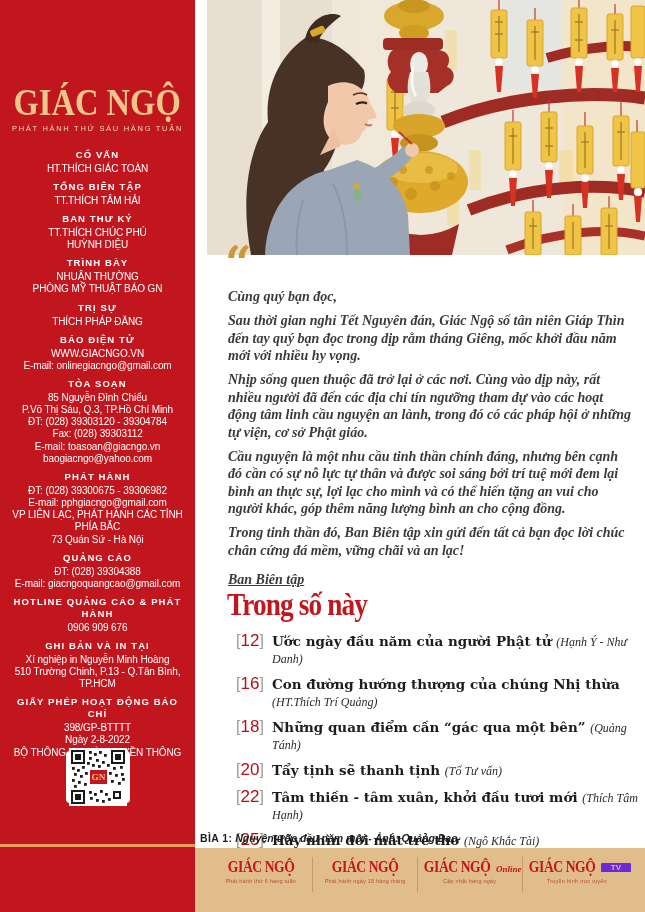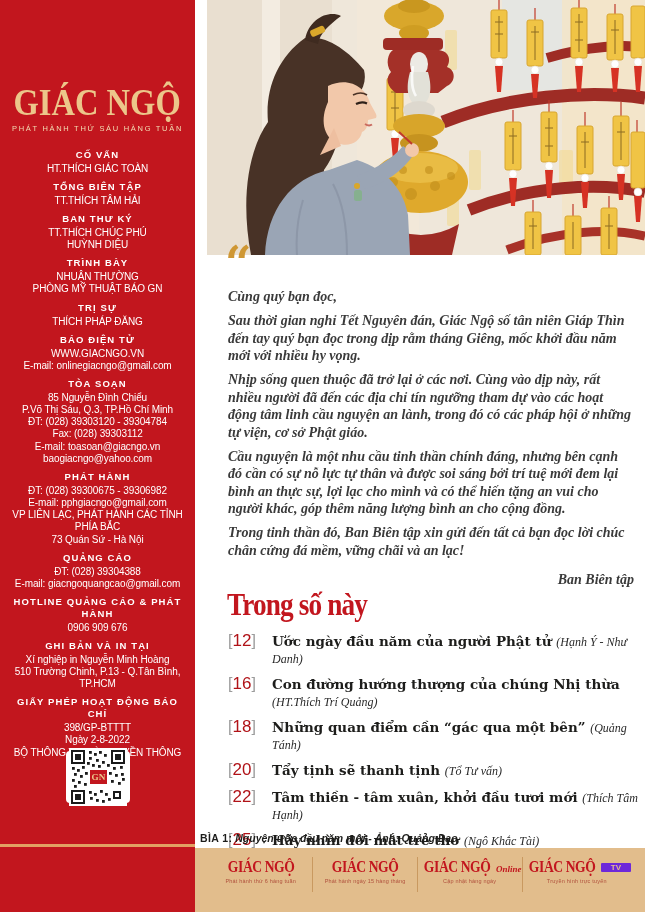--- a/index.html
+++ b/index.html
@@ -23,28 +23,28 @@
   
   .photo{position:absolute;left:207px;top:0;width:438px;height:255px;overflow:hidden;}
   .photo svg{display:block;width:100%;height:100%;}
 
   
   .quote{position:absolute;left:225px;top:240px;font-family:"DejaVu Serif",serif;font-weight:700;
          font-size:46px;color:#cf9733;line-height:1;}
   .letter{position:absolute;left:228px;top:288px;width:406px;font-family:"Liberation Serif",serif;
           font-style:italic;font-weight:600;color:#3a3a3a;font-size:14px;line-height:1.24;}
   .letter p{margin:0 0 7px 0;}
-  .letter .signature{text-align:right;font-weight:700;margin-top:12px;}
+  .letter .signature{font-weight:700;margin-top:12px;text-decoration:underline;}
 
   
   .toc-heading{position:absolute;left:227px;top:589px;font-family:"Liberation Serif",serif;font-weight:700;
                color:#c2161e;font-size:31px;letter-spacing:-1px;transform:scaleX(.88);transform-origin:left;line-height:1;}
   .toc{position:absolute;left:228px;top:631px;width:412px;display:flex;flex-direction:column;gap:7px;}
   .toc-row{display:flex;align-items:baseline;}
-  .toc-page{flex:0 0 44px;font-size:17px;color:#b01217;letter-spacing:0;}
+  .toc-page{flex:0 0 44px;font-size:17px;color:#b01217;letter-spacing:0;text-align:center;}
   .toc-page .br{color:#9b9b9b;font-weight:400;font-size:16px;}
   .toc-text{font-family:"DejaVu Serif",serif;font-size:13.5px;color:#1d1d1b;font-weight:600;line-height:1.25;}
   .toc-author{font-family:"Liberation Serif",serif;font-style:italic;font-weight:400;font-size:12px;color:#2a2a2a;}
 
   
   .cover-caption{position:absolute;left:200px;top:832px;font-size:10.5px;color:#1d1d1b;}
   .cap-label{font-weight:700;letter-spacing:.4px;}
   .cap-text{font-style:italic;font-weight:600;}
   .cap-credit{font-style:italic;font-weight:700;}
 

